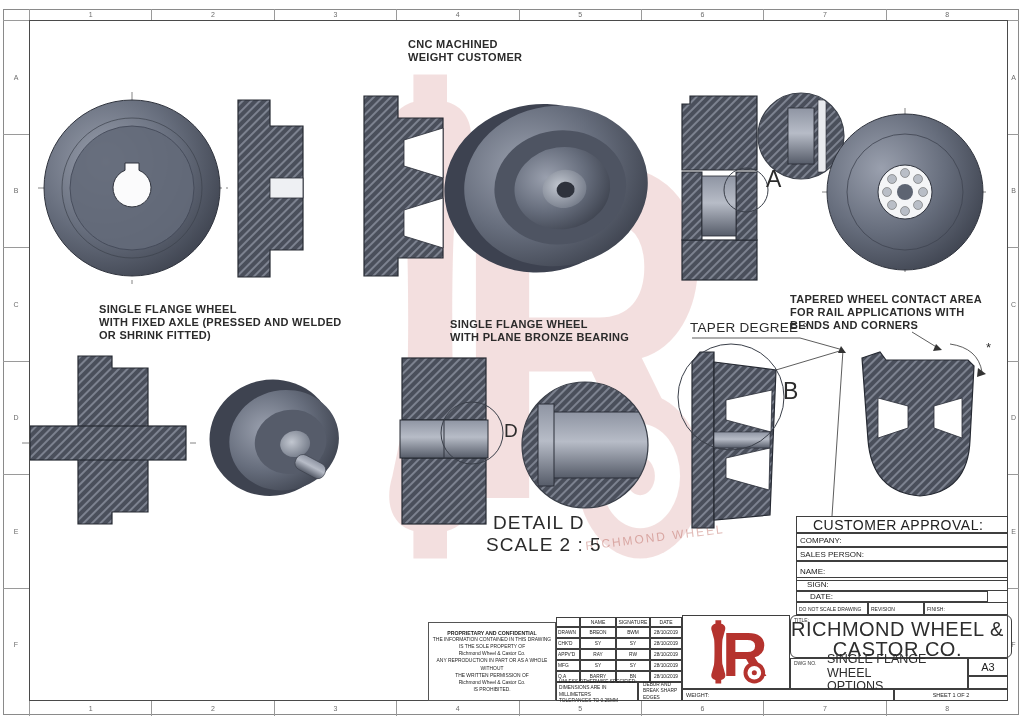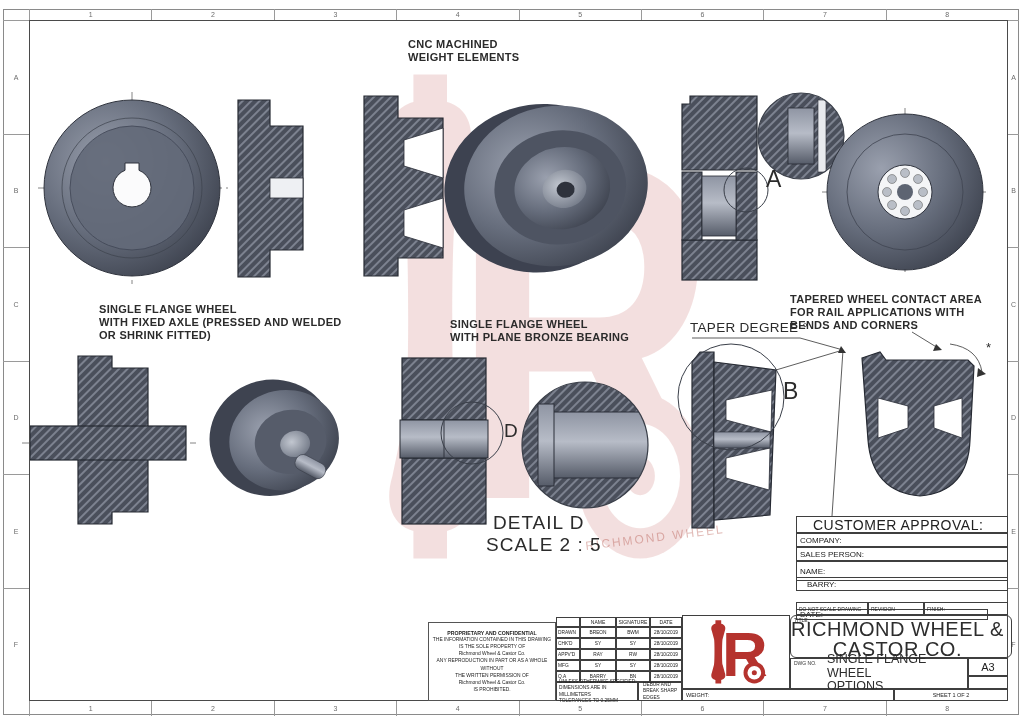--- a/index.html
+++ b/index.html
@@ -226,21 +226,21 @@
   <div class="zcol" style="left:1008px;top:20px;width:11px;height:681px;">
     <div>A</div>
     <div>B</div>
     <div>C</div>
     <div>D</div>
     <div>E</div>
     <div>F</div>
   </div>
 
   <div class="lbl" style="left:408px;top:38px;">CNC MACHINED
-WEIGHT ELEMENTS</div>
+WEIGHT CUSTOMER</div>
   <div class="lbl" style="left:99px;top:303px;">SINGLE FLANGE WHEEL
 WITH FIXED AXLE (PRESSED AND WELDED
 OR SHRINK FITTED)</div>
   <div class="lbl" style="left:450px;top:318px;">SINGLE FLANGE WHEEL
 WITH PLANE BRONZE BEARING</div>
   <div class="lbl" style="left:790px;top:293px;">TAPERED WHEEL CONTACT AREA
 FOR RAIL APPLICATIONS WITH
 BENDS AND CORNERS</div>
   <div class="lbl thin" style="left:690px;top:320px;font-size:13.5px;">TAPER DEGREE °</div>
   <div class="lbl thin" style="left:766px;top:166px;font-size:23px;">A</div>
@@ -248,22 +248,22 @@
   <div class="lbl thin" style="left:504px;top:420px;font-size:19px;">D</div>
   <div class="lbl thin" style="left:493px;top:512px;font-size:19px;letter-spacing:1px;">DETAIL D</div>
   <div class="lbl thin" style="left:486px;top:534px;font-size:19px;letter-spacing:1px;">SCALE 2 : 5</div>
   <div class="lbl thin" style="left:986px;top:340px;font-size:13px;">*</div>
 
   <div>
     <div class="cell" style="left:796px;top:516px;width:212px;height:17px;font-size:14px;padding-left:16px;letter-spacing:.5px;">CUSTOMER APPROVAL:</div>
     <div class="cell" style="left:796px;top:533px;width:212px;height:14px;font-size:8px;padding-left:3px;">COMPANY:</div>
     <div class="cell" style="left:796px;top:547px;width:212px;height:14px;font-size:8px;padding-left:3px;">SALES PERSON:</div>
     <div class="cell" style="left:796px;top:561px;width:212px;height:20px;font-size:8px;padding-left:3px;">NAME:</div>
-    <div class="cell" style="left:796px;top:577px;width:212px;height:14px;font-size:8px;padding-left:10px;">BARRY:</div>
-    <div class="cell" style="left:796px;top:609px;width:192px;height:11px;font-size:8px;padding-left:3px;">DATE:</div>
+    <div class="cell" style="left:796px;top:577px;width:212px;height:14px;font-size:8px;padding-left:10px;">SIGN:</div>
+    <div class="cell" style="left:796px;top:591px;width:192px;height:11px;font-size:8px;padding-left:13px;">DATE:</div>
     <div class="cell" style="left:796px;top:602px;width:72px;height:13px;font-size:5px;padding-left:2px;">DO NOT SCALE DRAWING</div>
     <div class="cell" style="left:868px;top:602px;width:56px;height:13px;font-size:5px;padding-left:2px;">REVISION</div>
     <div class="cell" style="left:924px;top:602px;width:84px;height:13px;font-size:5px;padding-left:2px;">FINISH:</div>
   </div>
 
   <div>
     <div class="cell" style="left:556px;top:617px;width:24px;height:10px;font-size:5px;"></div>
     <div class="cell" style="left:580px;top:617px;width:36px;height:10px;font-size:5px;justify-content:center;">NAME</div>
     <div class="cell" style="left:616px;top:617px;width:34px;height:10px;font-size:5px;justify-content:center;">SIGNATURE</div>
     <div class="cell" style="left:650px;top:617px;width:32px;height:10px;font-size:5px;justify-content:center;">DATE</div>

